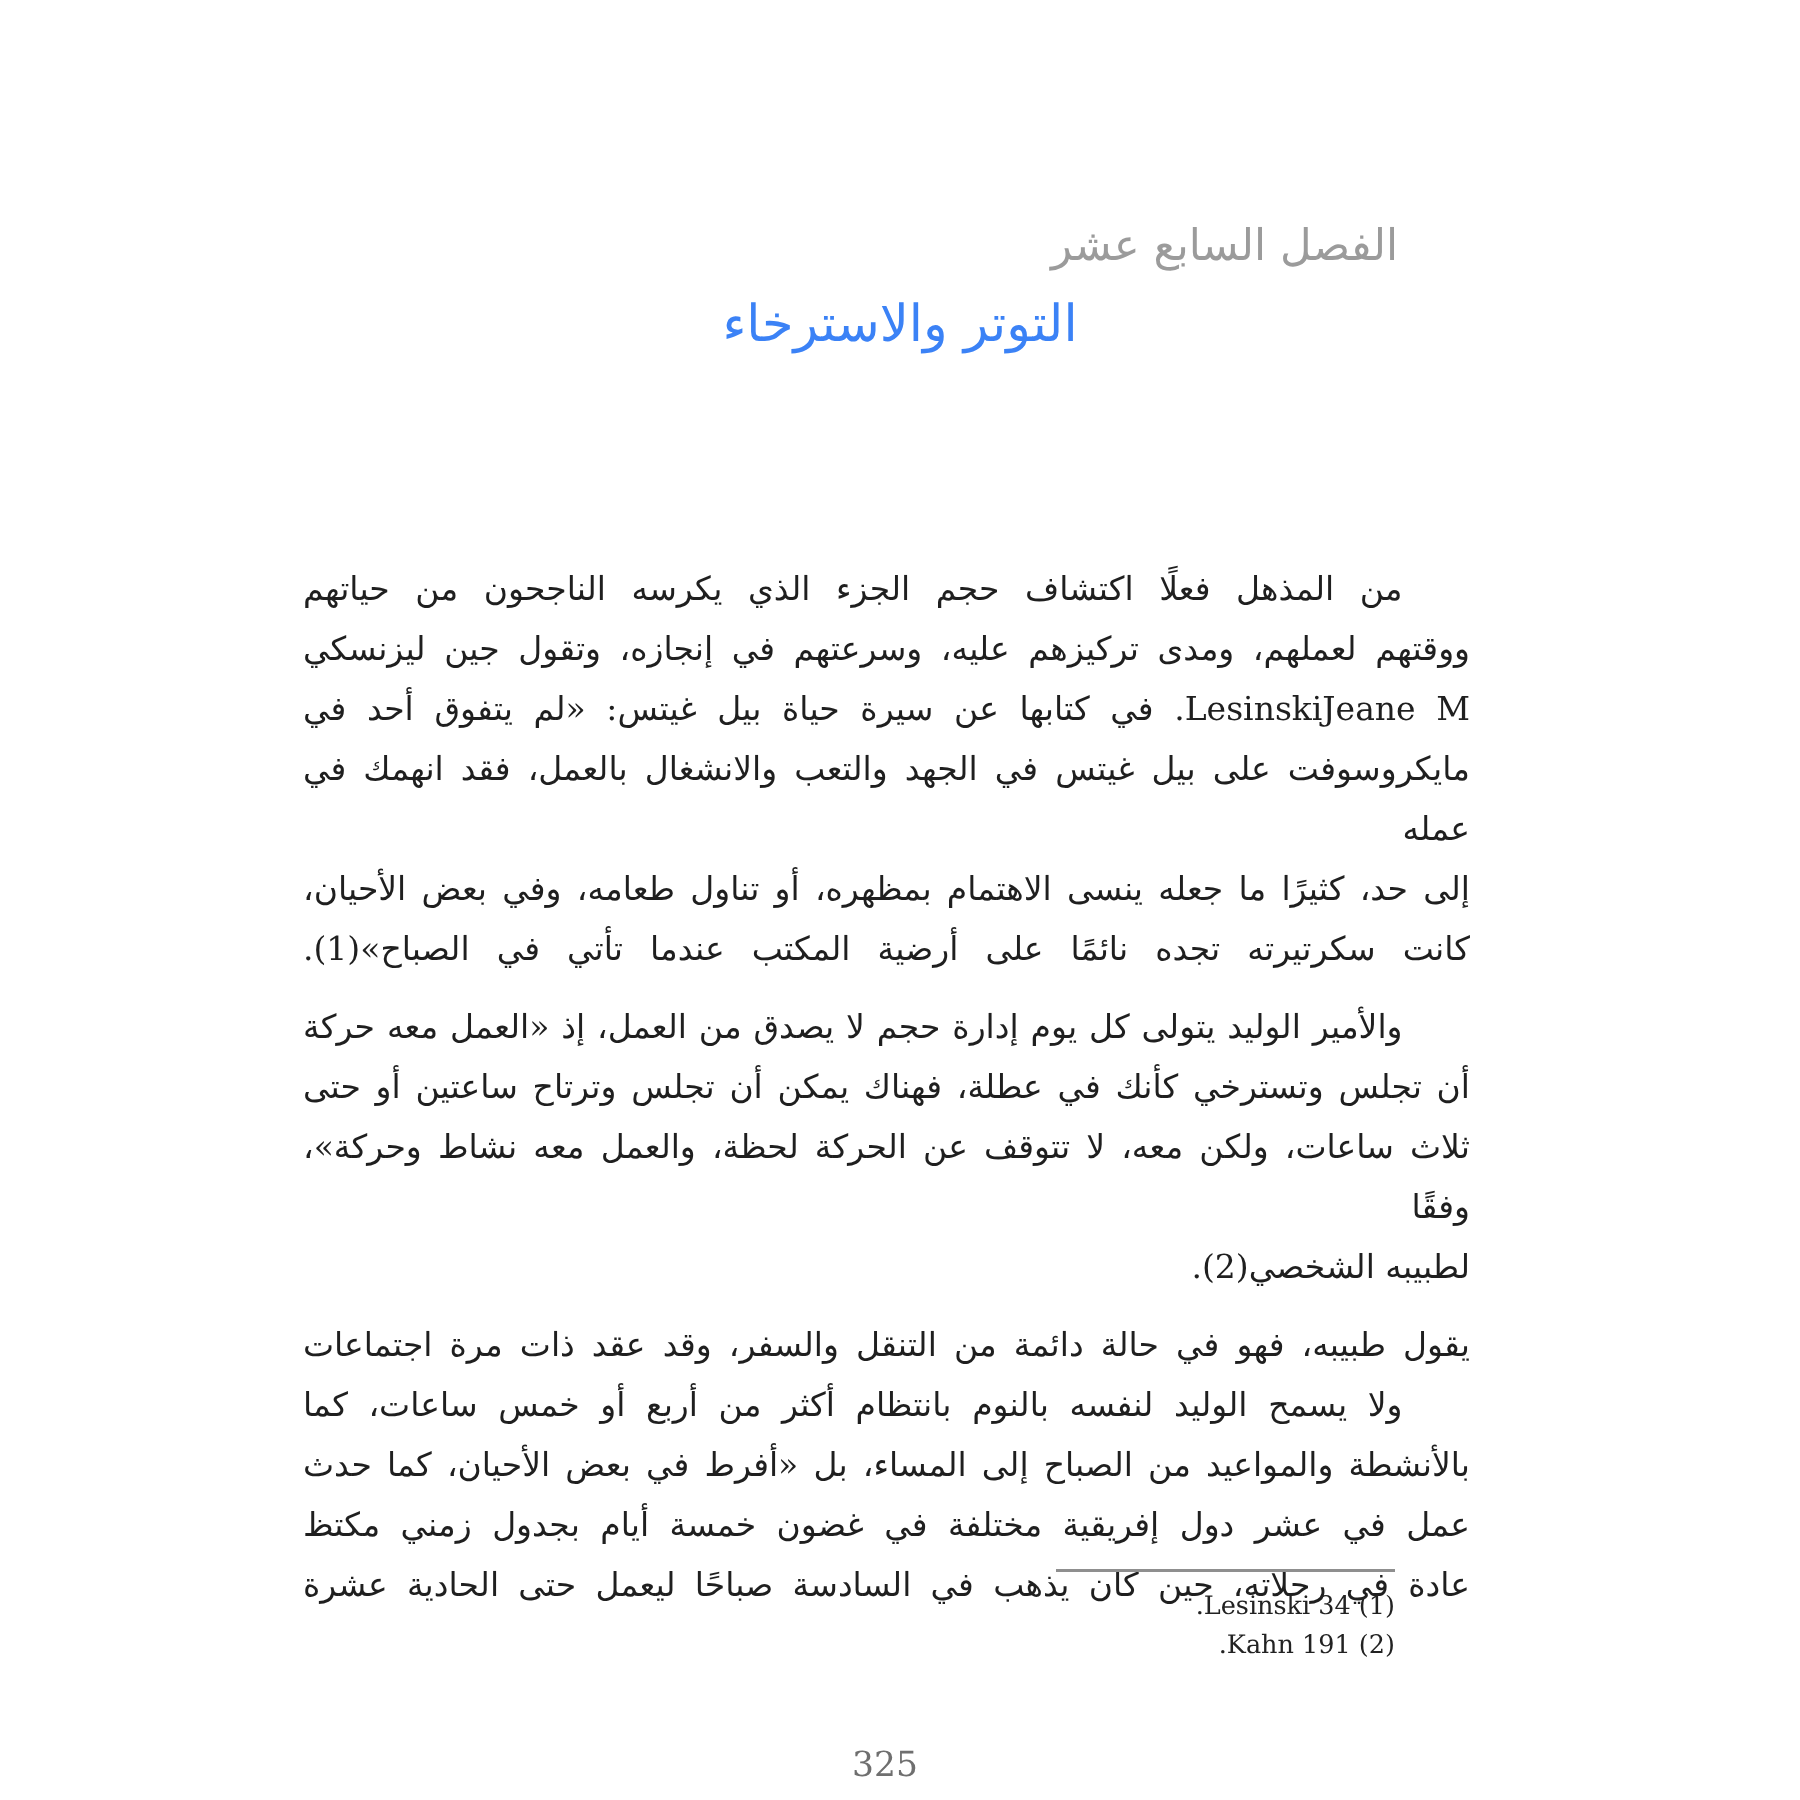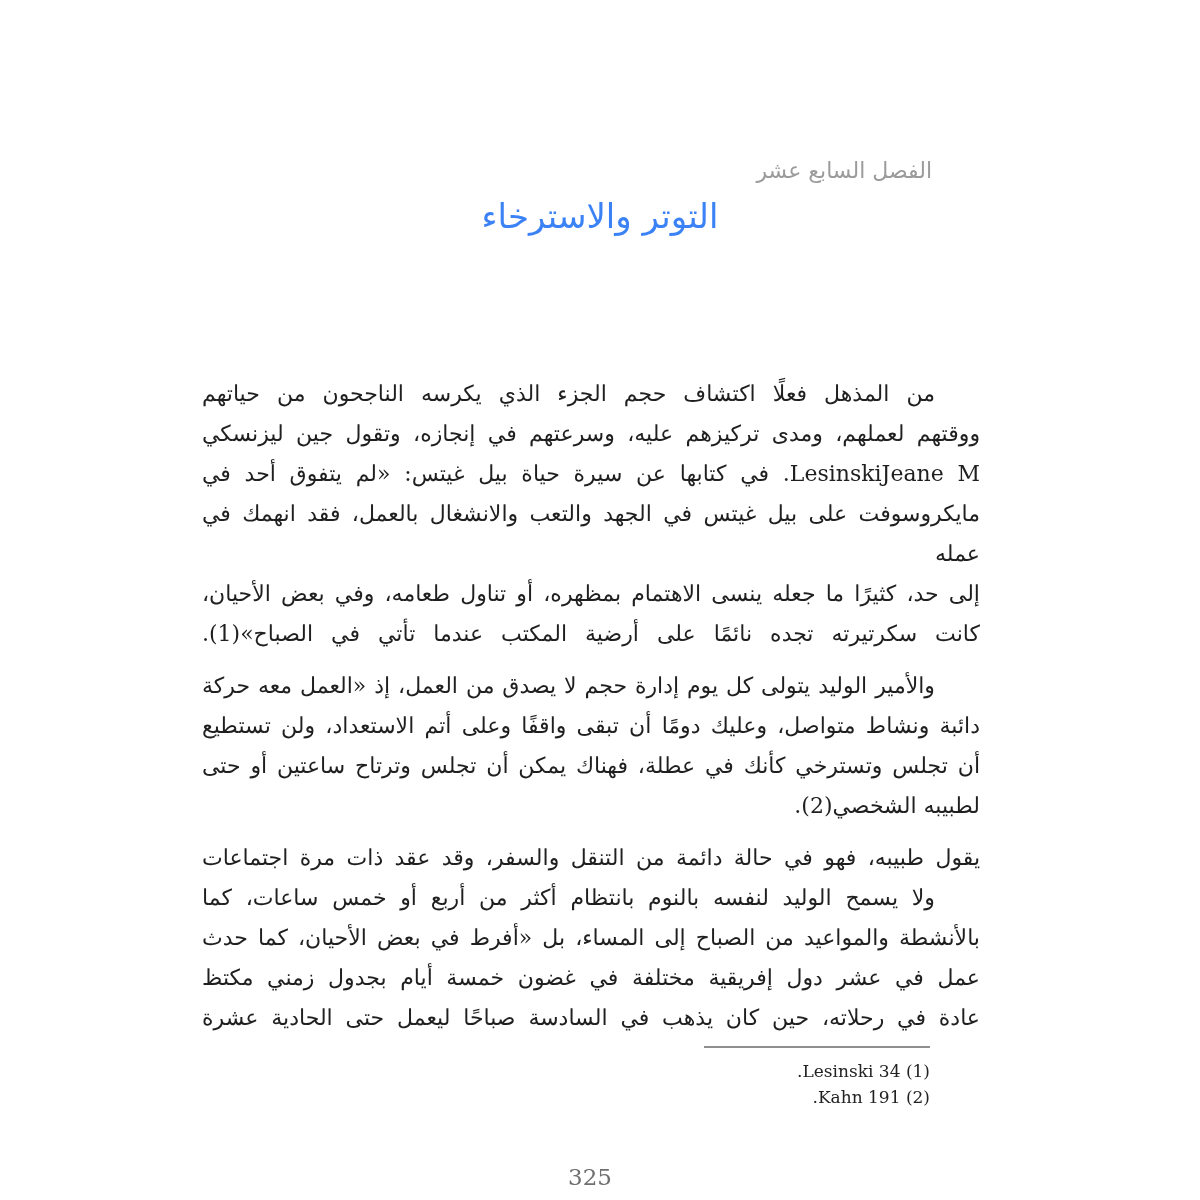--- a/index.html
+++ b/index.html
@@ -9,23 +9,23 @@
     font-family: "DejaVu Sans", sans-serif;
     overflow: hidden;
   }
   .page {
     position: relative;
     width: 1200px; height: 1200px;
     background: #ffffff;
   }
   .chapter-label {
     position: absolute;
-    top: 158px; right: 268px;
+    top: 146px; right: 268px;
     direction: rtl;
-    font-size: 22px;
+    font-size: 29px;
     font-weight: 500;
     color: #9b9b9b;
     letter-spacing: 1px;
     font-family: "DejaVu Sans", sans-serif;
   }
   .title {
     position: absolute;
     top: 196px; left: 0;
     width: 100%;
     margin: 0;
@@ -99,22 +99,22 @@
       <div class="line first">من المذهل فعلًا اكتشاف حجم الجزء الذي يكرسه الناجحون من حياتهم</div>
       <div class="line">ووقتهم لعملهم، ومدى تركيزهم عليه، وسرعتهم في إنجازه، وتقول جين ليزنسكي</div>
       <div class="line">LesinskiJeane M. في كتابها عن سيرة حياة بيل غيتس: «لم يتفوق أحد في</div>
       <div class="line">مايكروسوفت على بيل غيتس في الجهد والتعب والانشغال بالعمل، فقد انهمك في عمله</div>
       <div class="line">إلى حد، كثيرًا ما جعله ينسى الاهتمام بمظهره، أو تناول طعامه، وفي بعض الأحيان،</div>
       <div class="line">كانت سكرتيرته تجده نائمًا على أرضية المكتب عندما تأتي في الصباح»(1).</div>
     </div>
 
     <div class="para">
       <div class="line first">والأمير الوليد يتولى كل يوم إدارة حجم لا يصدق من العمل، إذ «العمل معه حركة</div>
-      <div class="line">دائبة ونشاط متواصل، وعليك دومًا أن تبقى واقفًا وعلى أتم الاستعداد، ولن تستطيع</div>
       <div class="line">أن تجلس وتسترخي كأنك في عطلة، فهناك يمكن أن تجلس وترتاح ساعتين أو حتى</div>
+      <div class="line">ثلاث ساعات، ولكن معه، لا تتوقف عن الحركة لحظة، والعمل معه نشاط وحركة»، وفقًا</div>
       <div class="line end">لطبيبه الشخصي(2).</div>
     </div>
 
     <div class="para">
       <div class="line">يقول طبيبه، فهو في حالة دائمة من التنقل والسفر، وقد عقد ذات مرة اجتماعات</div>
       <div class="line first">ولا يسمح الوليد لنفسه بالنوم بانتظام أكثر من أربع أو خمس ساعات، كما</div>
       <div class="line">بالأنشطة والمواعيد من الصباح إلى المساء، بل «أفرط في بعض الأحيان، كما حدث</div>
       <div class="line">عمل في عشر دول إفريقية مختلفة في غضون خمسة أيام بجدول زمني مكتظ</div>
       <div class="line">عادة في رحلاته، حين كان يذهب في السادسة صباحًا ليعمل حتى الحادية عشرة</div>
     </div>

